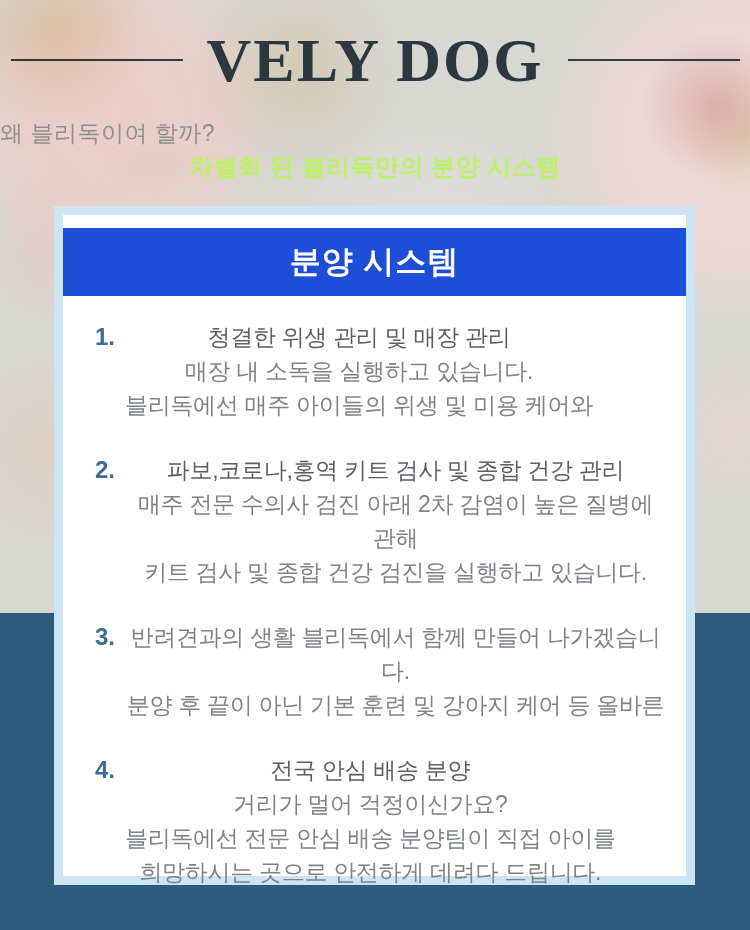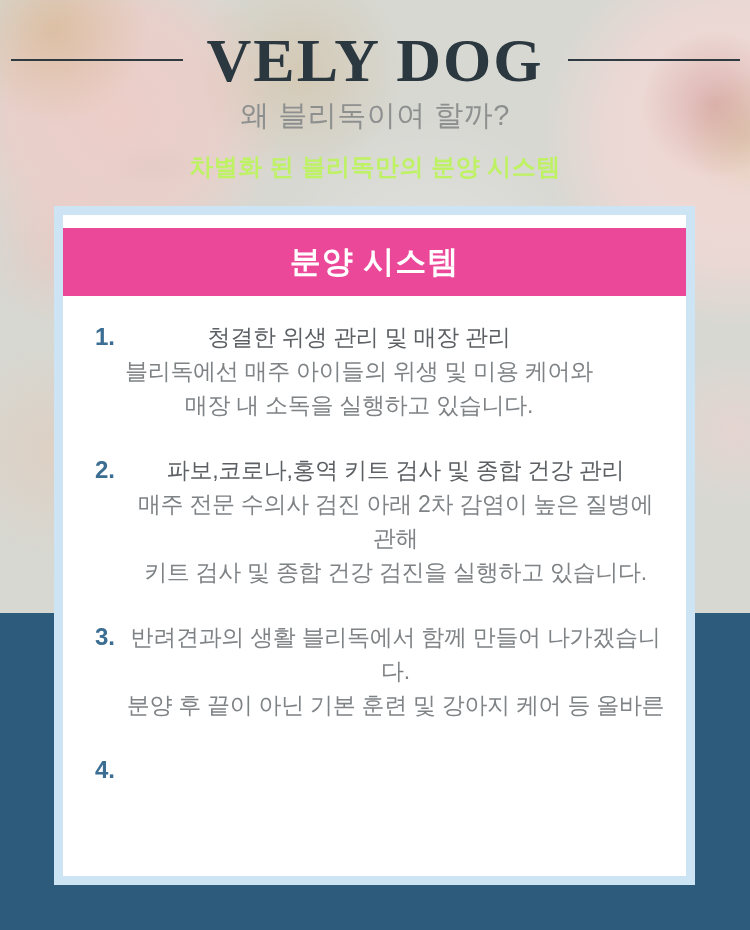--- a/index.html
+++ b/index.html
@@ -72,24 +72,24 @@
   }
   .brand-line {
     height: 2px;
     width: 172px;
     background: #2f3a40;
     flex: none;
   }
 
   .tagline {
     position: absolute;
-    left: 0; top: 96px;
+    left: 0; top: 118px;
     width: 750px;
-    text-align: center;
-    font-size: 29px;
+    text-align: left;
+    font-size: 23px;
     color: #8d908f;
     letter-spacing: 0.5px;
   }
   .section-heading {
     position: absolute;
     left: 0; top: 151px;
     width: 750px;
     text-align: center;
     font-size: 24px;
     font-weight: 700;
@@ -106,21 +106,21 @@
     padding: 9px;
   }
   .card-inner {
     width: 100%; height: 100%;
     background: #ffffff;
     padding: 13px 0 0 0;
   }
   .card-title-bar {
     width: 100%;
     height: 68px;
-    background: #ec4899;
+    background: #1d4ed8;
     display: flex;
     align-items: center;
     justify-content: center;
   }
   .card-title {
     color: #ffffff;
     font-size: 31px;
     font-weight: 700;
     letter-spacing: 1px;
   }
@@ -175,22 +175,22 @@
       <div class="card-title-bar">
         <span class="card-title">분양 시스템</span>
       </div>
 
       <div class="list">
 
         <div class="item">
           <div class="item-num">1.</div>
           <div class="item-body">
             <div class="item-title">청결한 위생 관리 및 매장 관리</div>
+            <div>매장 내 소독을 실행하고 있습니다.</div>
             <div>블리독에선 매주 아이들의 위생 및 미용 케어와</div>
-            <div>매장 내 소독을 실행하고 있습니다.</div>
           </div>
         </div>
 
         <div class="item">
           <div class="item-num">2.</div>
           <div class="item-body">
             <div class="item-title">파보,코로나,홍역 키트 검사 및 종합 건강 관리</div>
             <div>매주 전문 수의사 검진 아래 2차 감염이 높은 질병에 관해</div>
             <div>키트 검사 및 종합 건강 검진을 실행하고 있습니다.</div>
           </div>
@@ -199,19 +199,25 @@
         <div class="item">
           <div class="item-num">3.</div>
           <div class="item-body">
             <div>반려견과의 생활 블리독에서 함께 만들어 나가겠습니다.</div>
             <div>분양 후 끝이 아닌 기본 훈련 및 강아지 케어 등 올바른</div>
           </div>
         </div>
 
         <div class="item">
           <div class="item-num">4.</div>
+          <div class="item-body">
+            <div class="item-title">전국 안심 배송 분양</div>
+            <div>거리가 멀어 걱정이신가요?</div>
+            <div>블리독에선 전문 안심 배송 분양팀이 직접 아이를</div>
+            <div>희망하시는 곳으로 안전하게 데려다 드립니다.</div>
+          </div>
         </div>
 
       </div>
     </div>
   </div>
 
 </div>
 
 </body></html>

